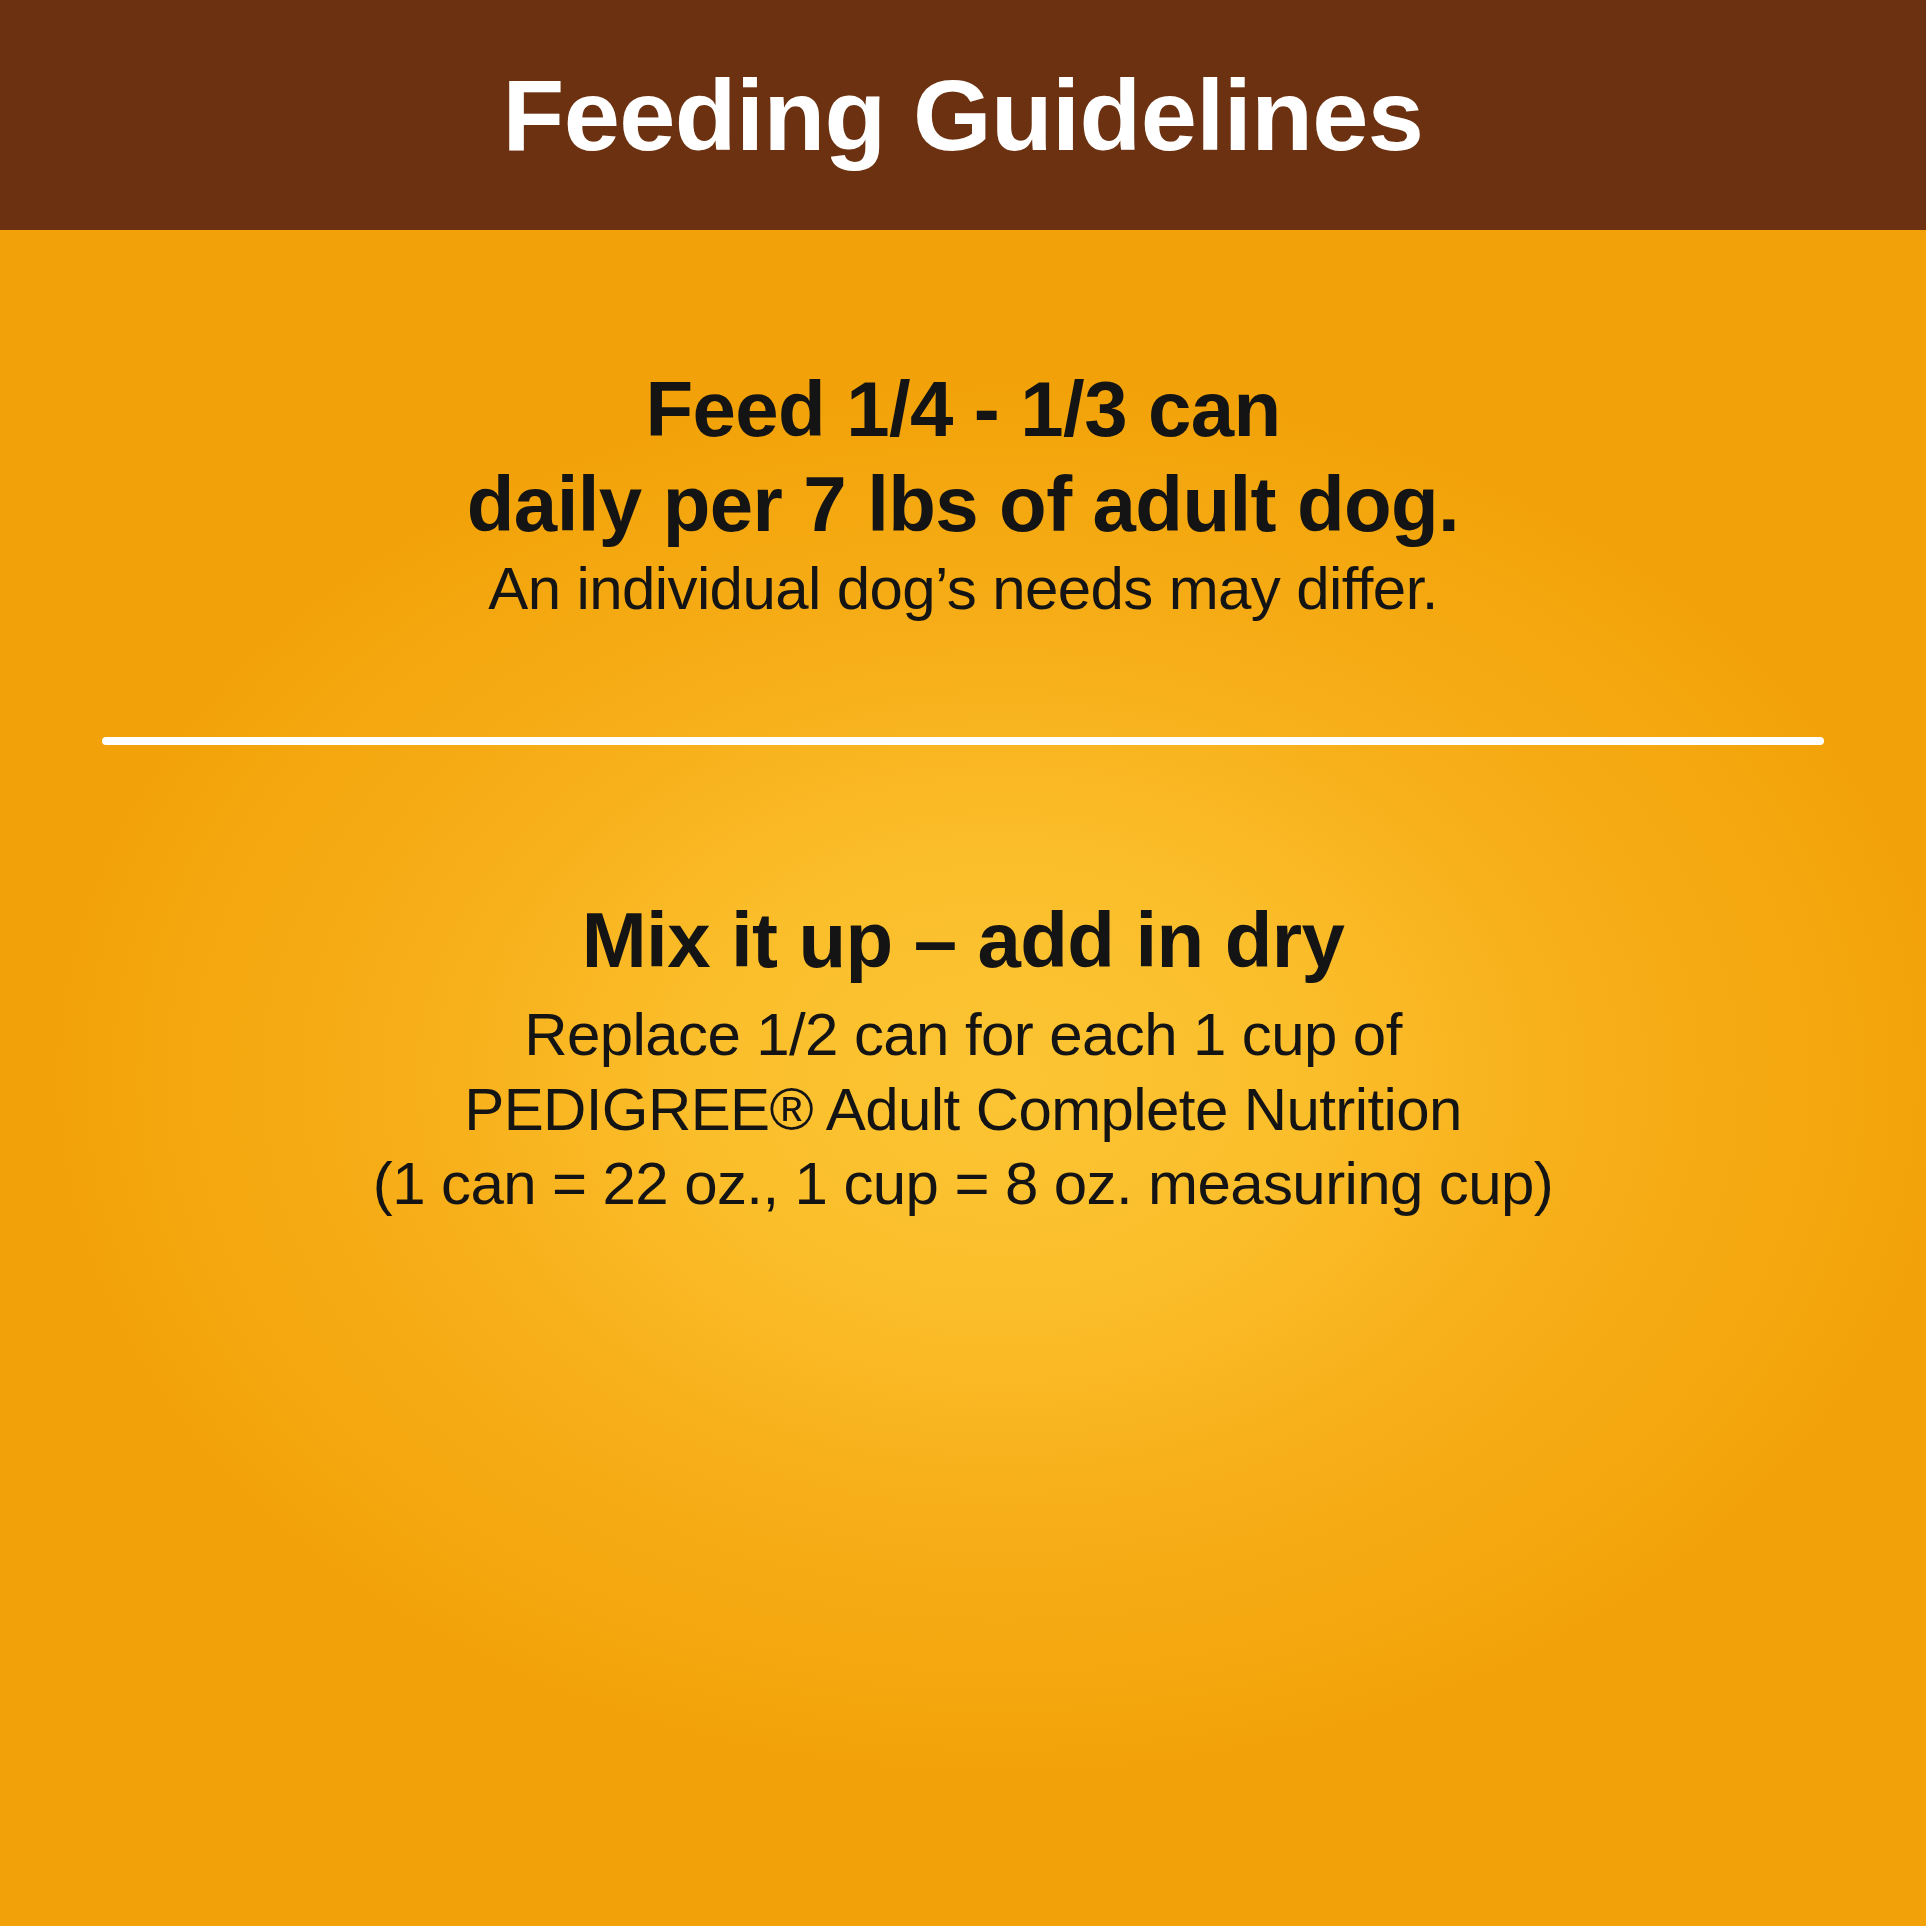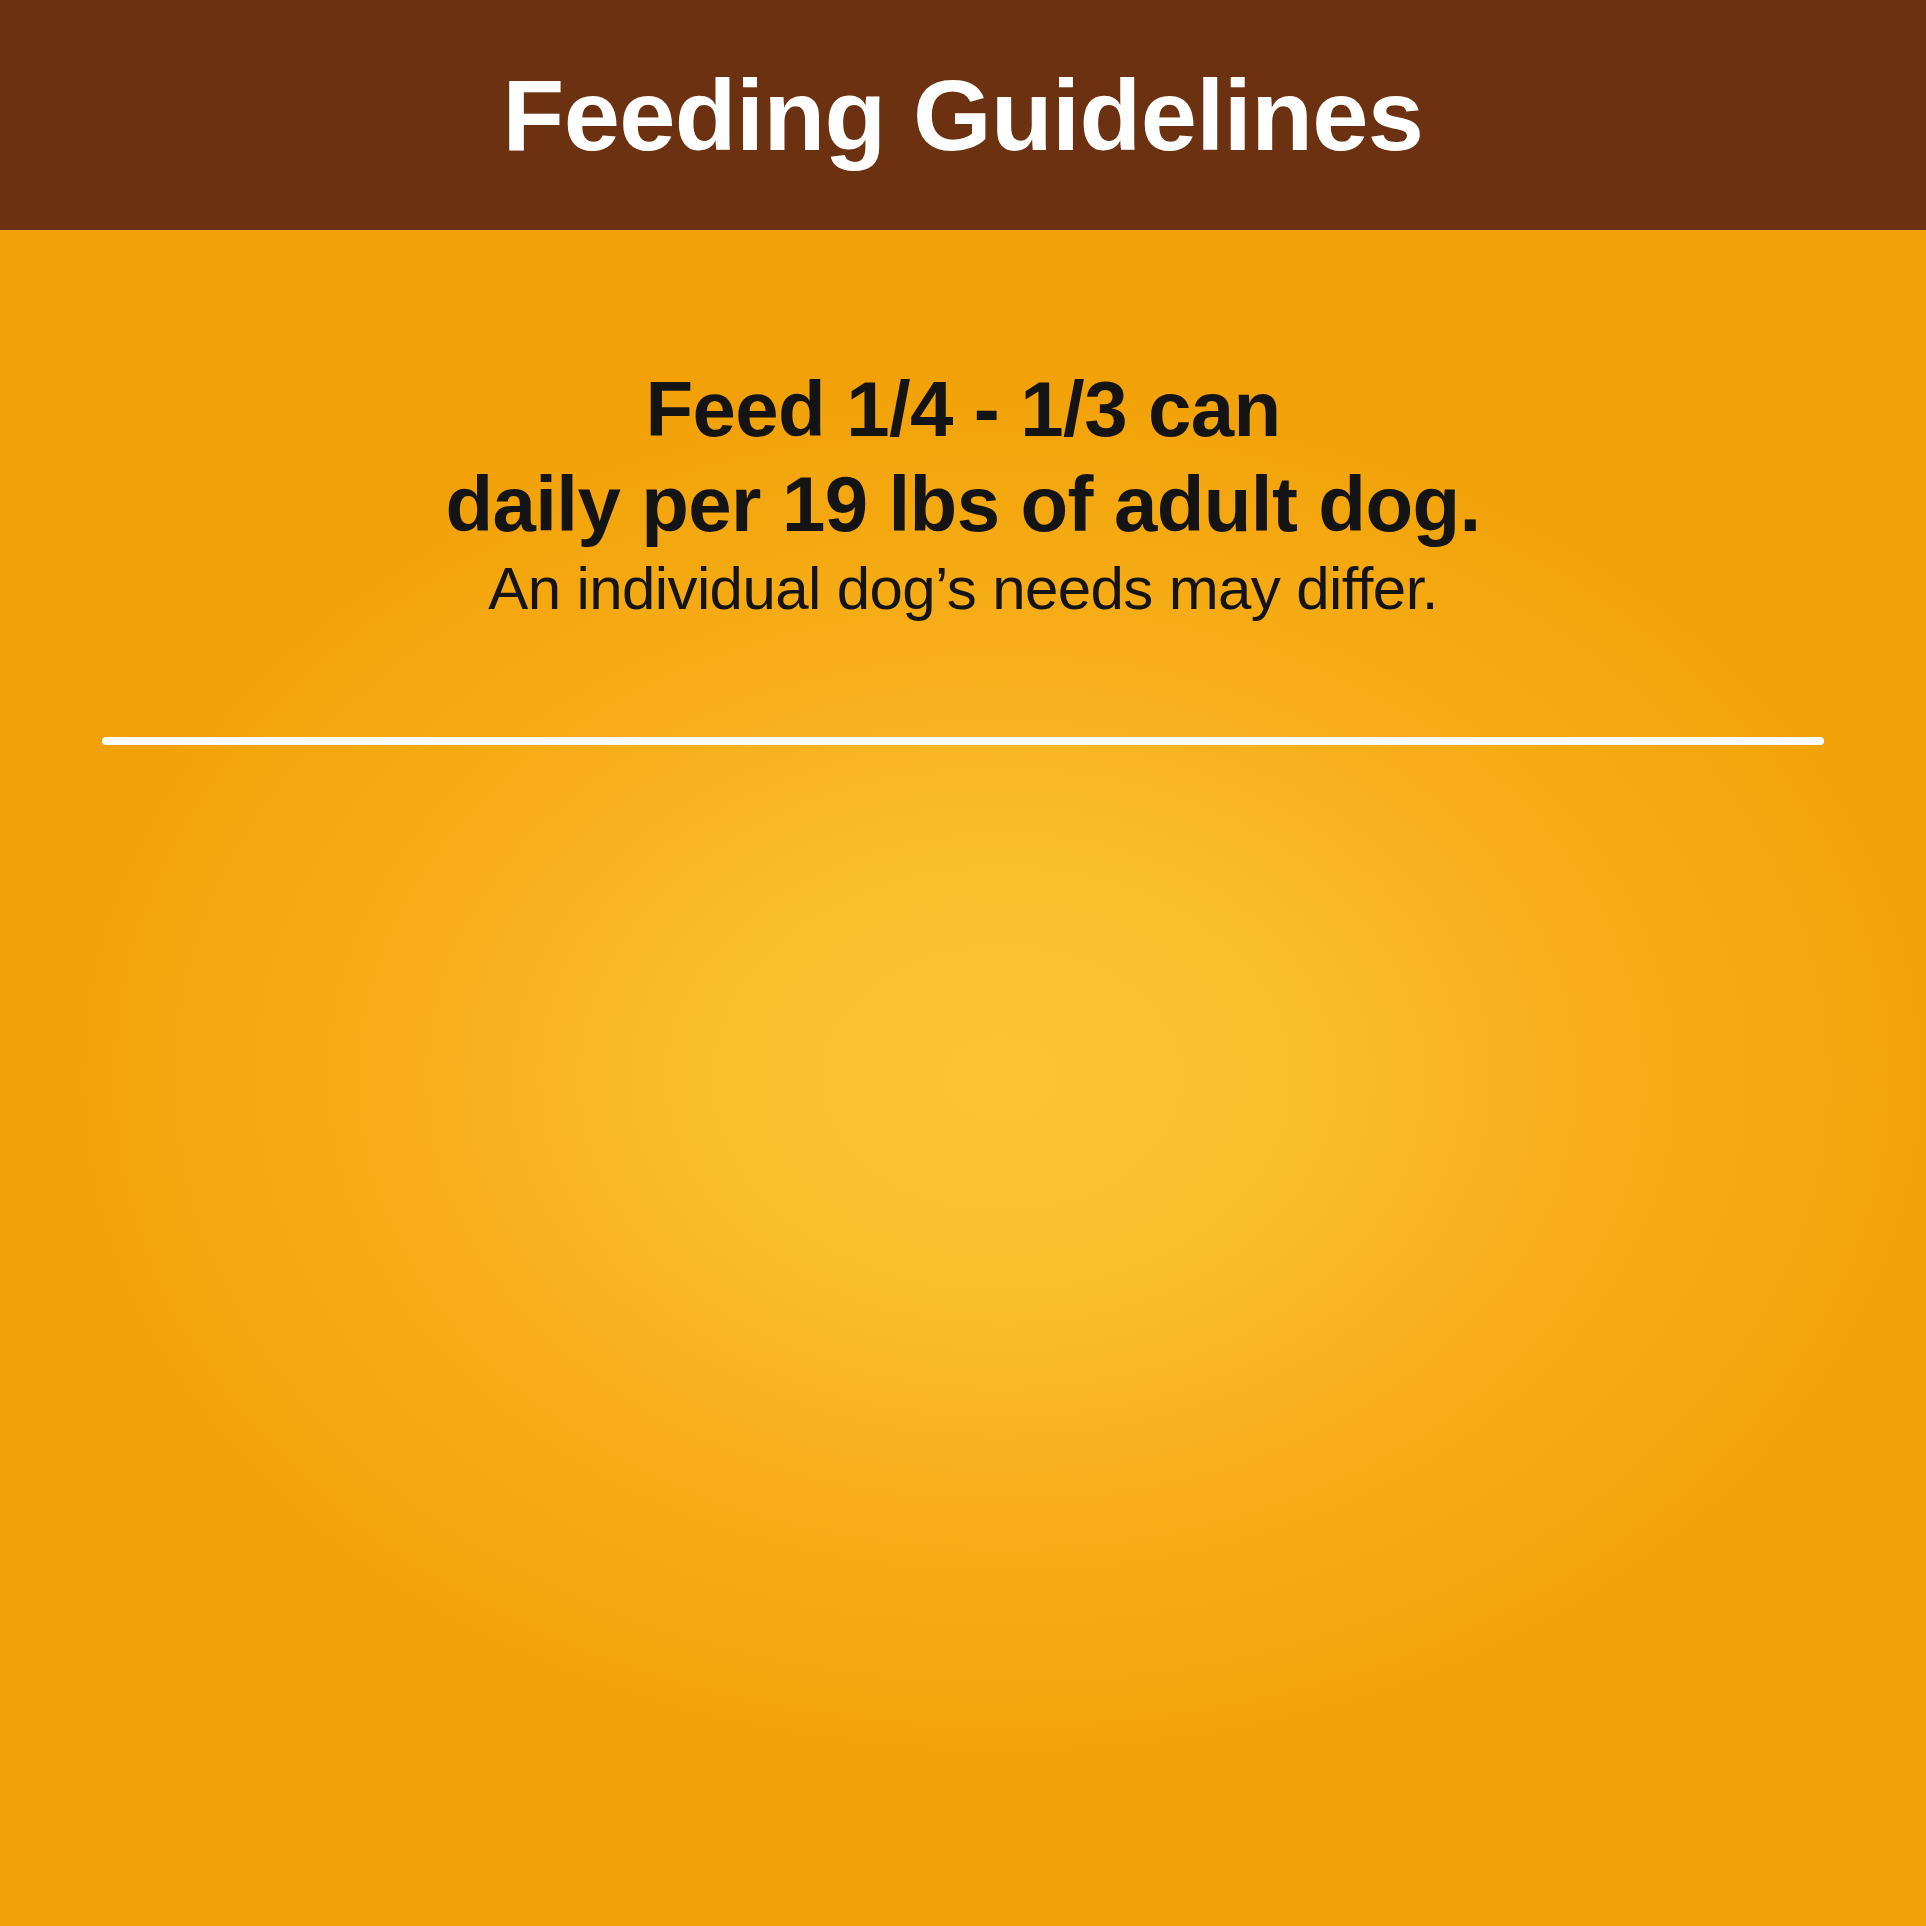--- a/index.html
+++ b/index.html
@@ -91,23 +91,29 @@
 <div class="panel">
 
   <div class="header-bar">
     <div class="header-title">Feeding Guidelines</div>
   </div>
 
   <div class="content">
 
     <div class="block" id="feeding-block">
       <div class="bold-line">Feed 1/4 - 1/3 can</div>
-      <div class="bold-line">daily per 19 lbs of adult dog.</div>
+      <div class="bold-line">daily per 7 lbs of adult dog.</div>
       <div class="reg-line">An individual dog’s needs may differ.</div>
     </div>
 
     <div class="divider"></div>
 
+    <div class="block" id="mix-block">
+      <div class="bold-line">Mix it up – add in dry</div>
+      <div class="reg-line">Replace 1/2 can for each 1 cup of</div>
+      <div class="reg-line">PEDIGREE® Adult Complete Nutrition</div>
+      <div class="reg-line">(1 can = 22 oz., 1 cup = 8 oz. measuring cup)</div>
+    </div>
 
 
   </div>
 </div>
 
 
 </body></html>

